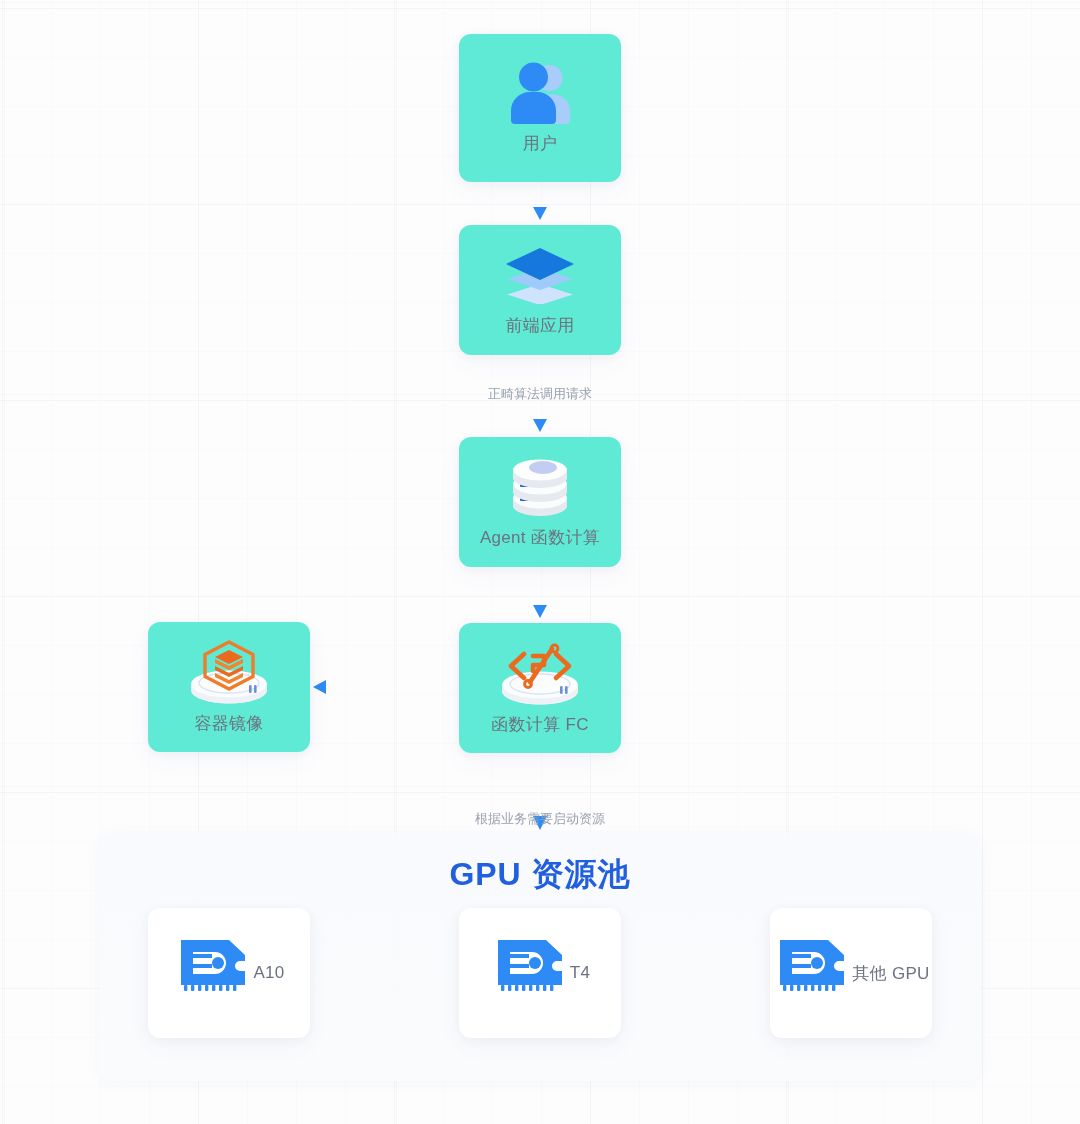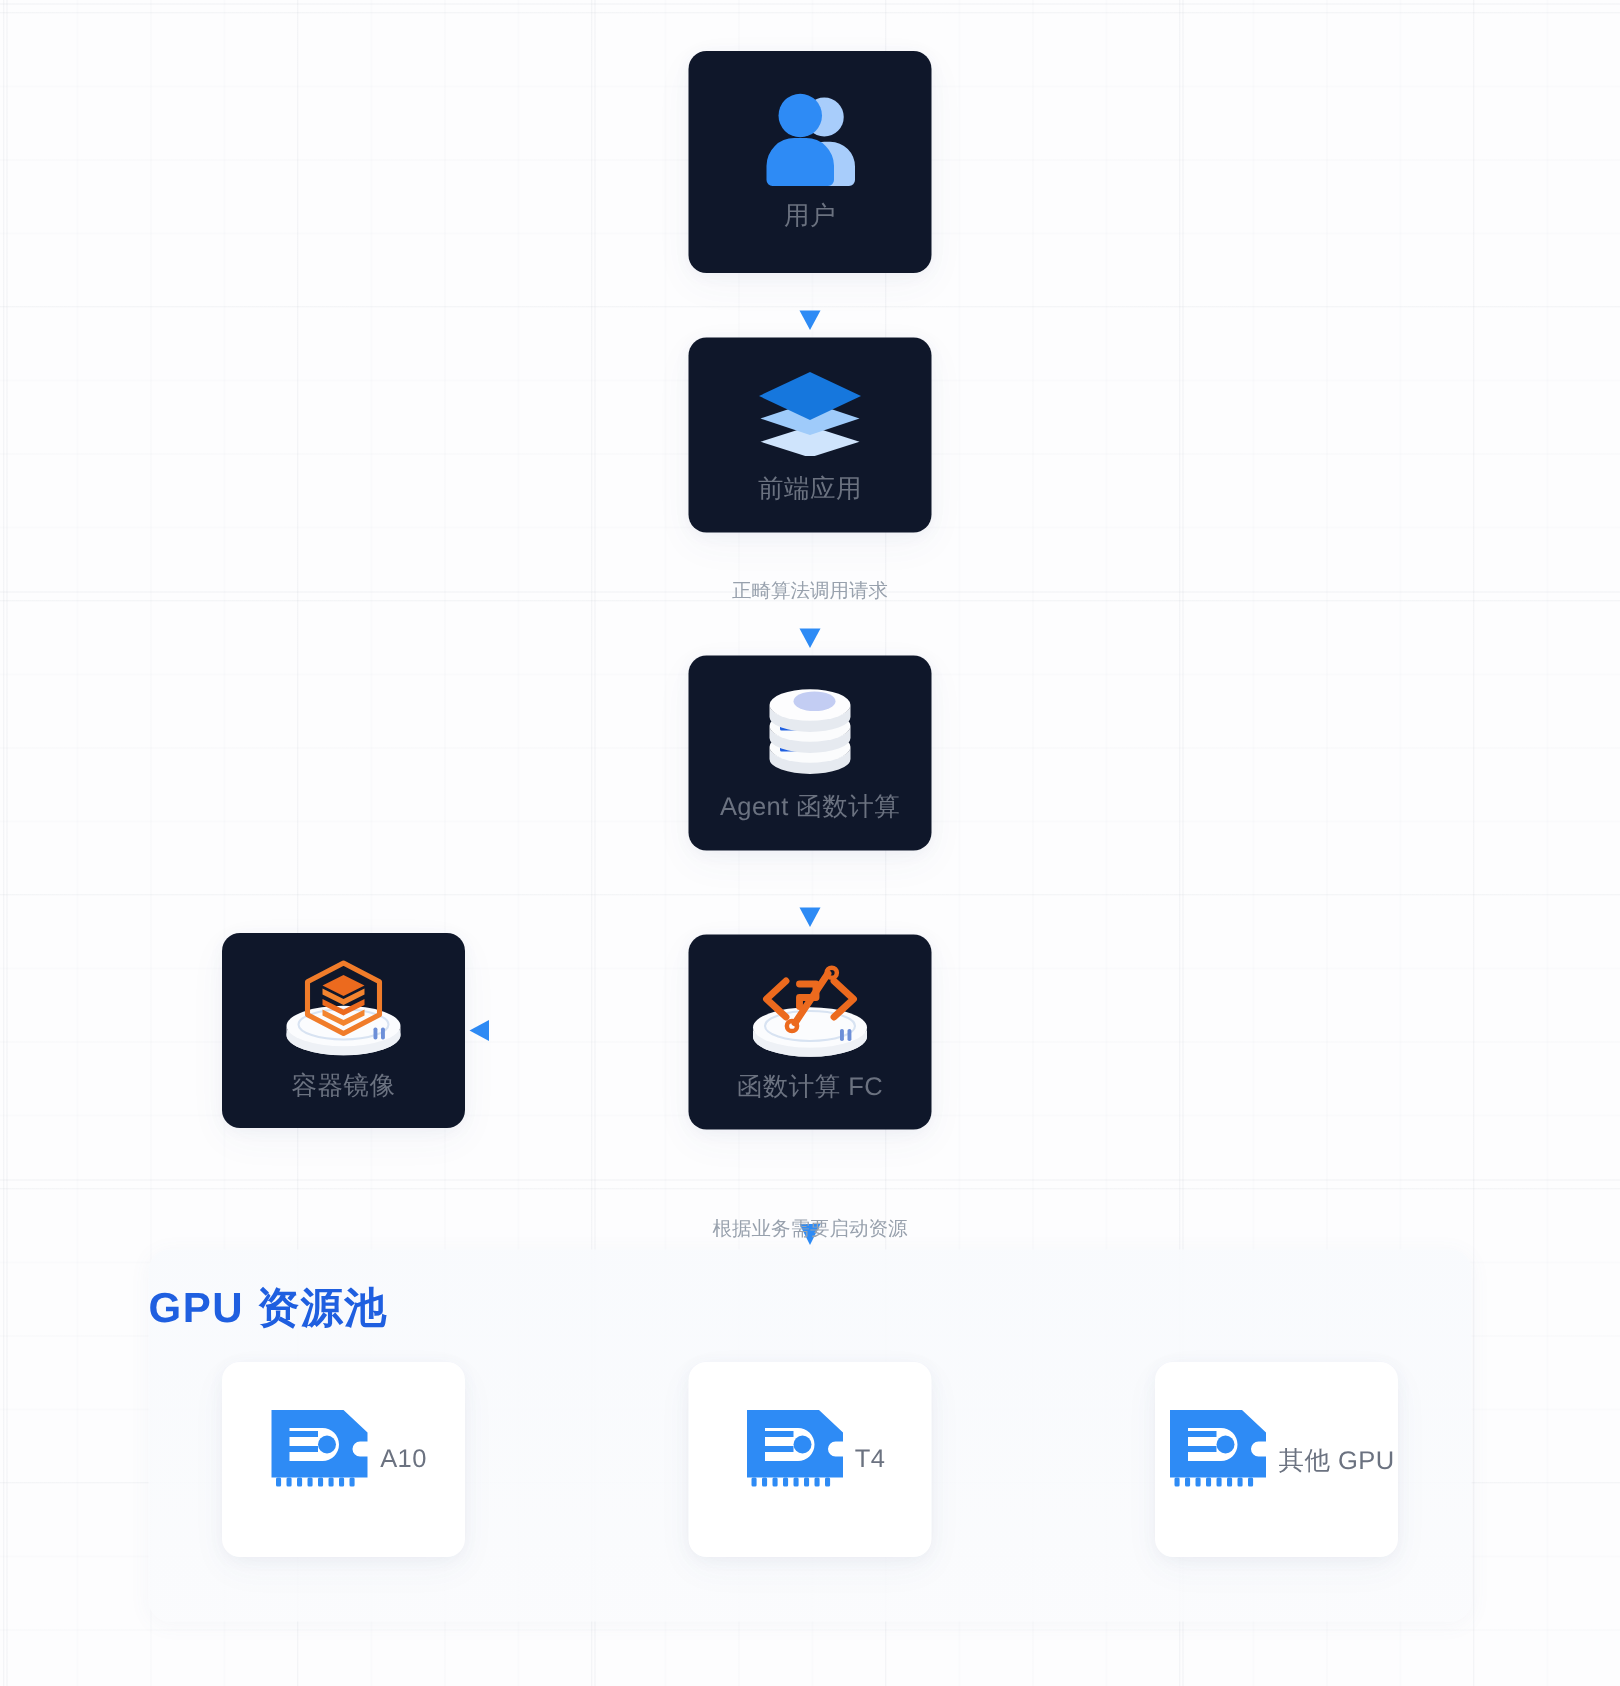--- a/index.html
+++ b/index.html
@@ -45,21 +45,21 @@
   }
 
   #canvas {
     position: absolute;
     inset: 0;
   }
 
   
   .node {
     position: absolute;
-    background: #0f172a;
+    background: #5eead4;
     border-radius: 12px;
     box-shadow: 0 2px 10px rgba(80,100,140,0.055),
                 0 8px 26px rgba(80,100,140,0.045);
     display: flex;
     flex-direction: column;
     align-items: center;
     justify-content: center;
     z-index: 3;
   }
   .node-icon {
@@ -109,22 +109,23 @@
     height: 248px;
     background: linear-gradient(180deg, rgba(248,250,253,0.92) 0%, rgba(250,251,253,0.86) 100%);
     border-radius: 14px;
     box-shadow: 0 2px 14px rgba(90,110,150,0.05);
     z-index: 1;
   }
   #gpu-pool-title {
     position: absolute;
     left: 0; top: 20px;
     width: 882px;
+    text-align: center;
     color: #1f5fe0;
-    font-size: 28px;
+    font-size: 32px;
     font-weight: bold;
     letter-spacing: 1px;
   }
   .gpu-card {
     position: absolute;
     top: 75px;
     width: 162px;
     height: 130px;
     background: #ffffff;
     border-radius: 12px;

